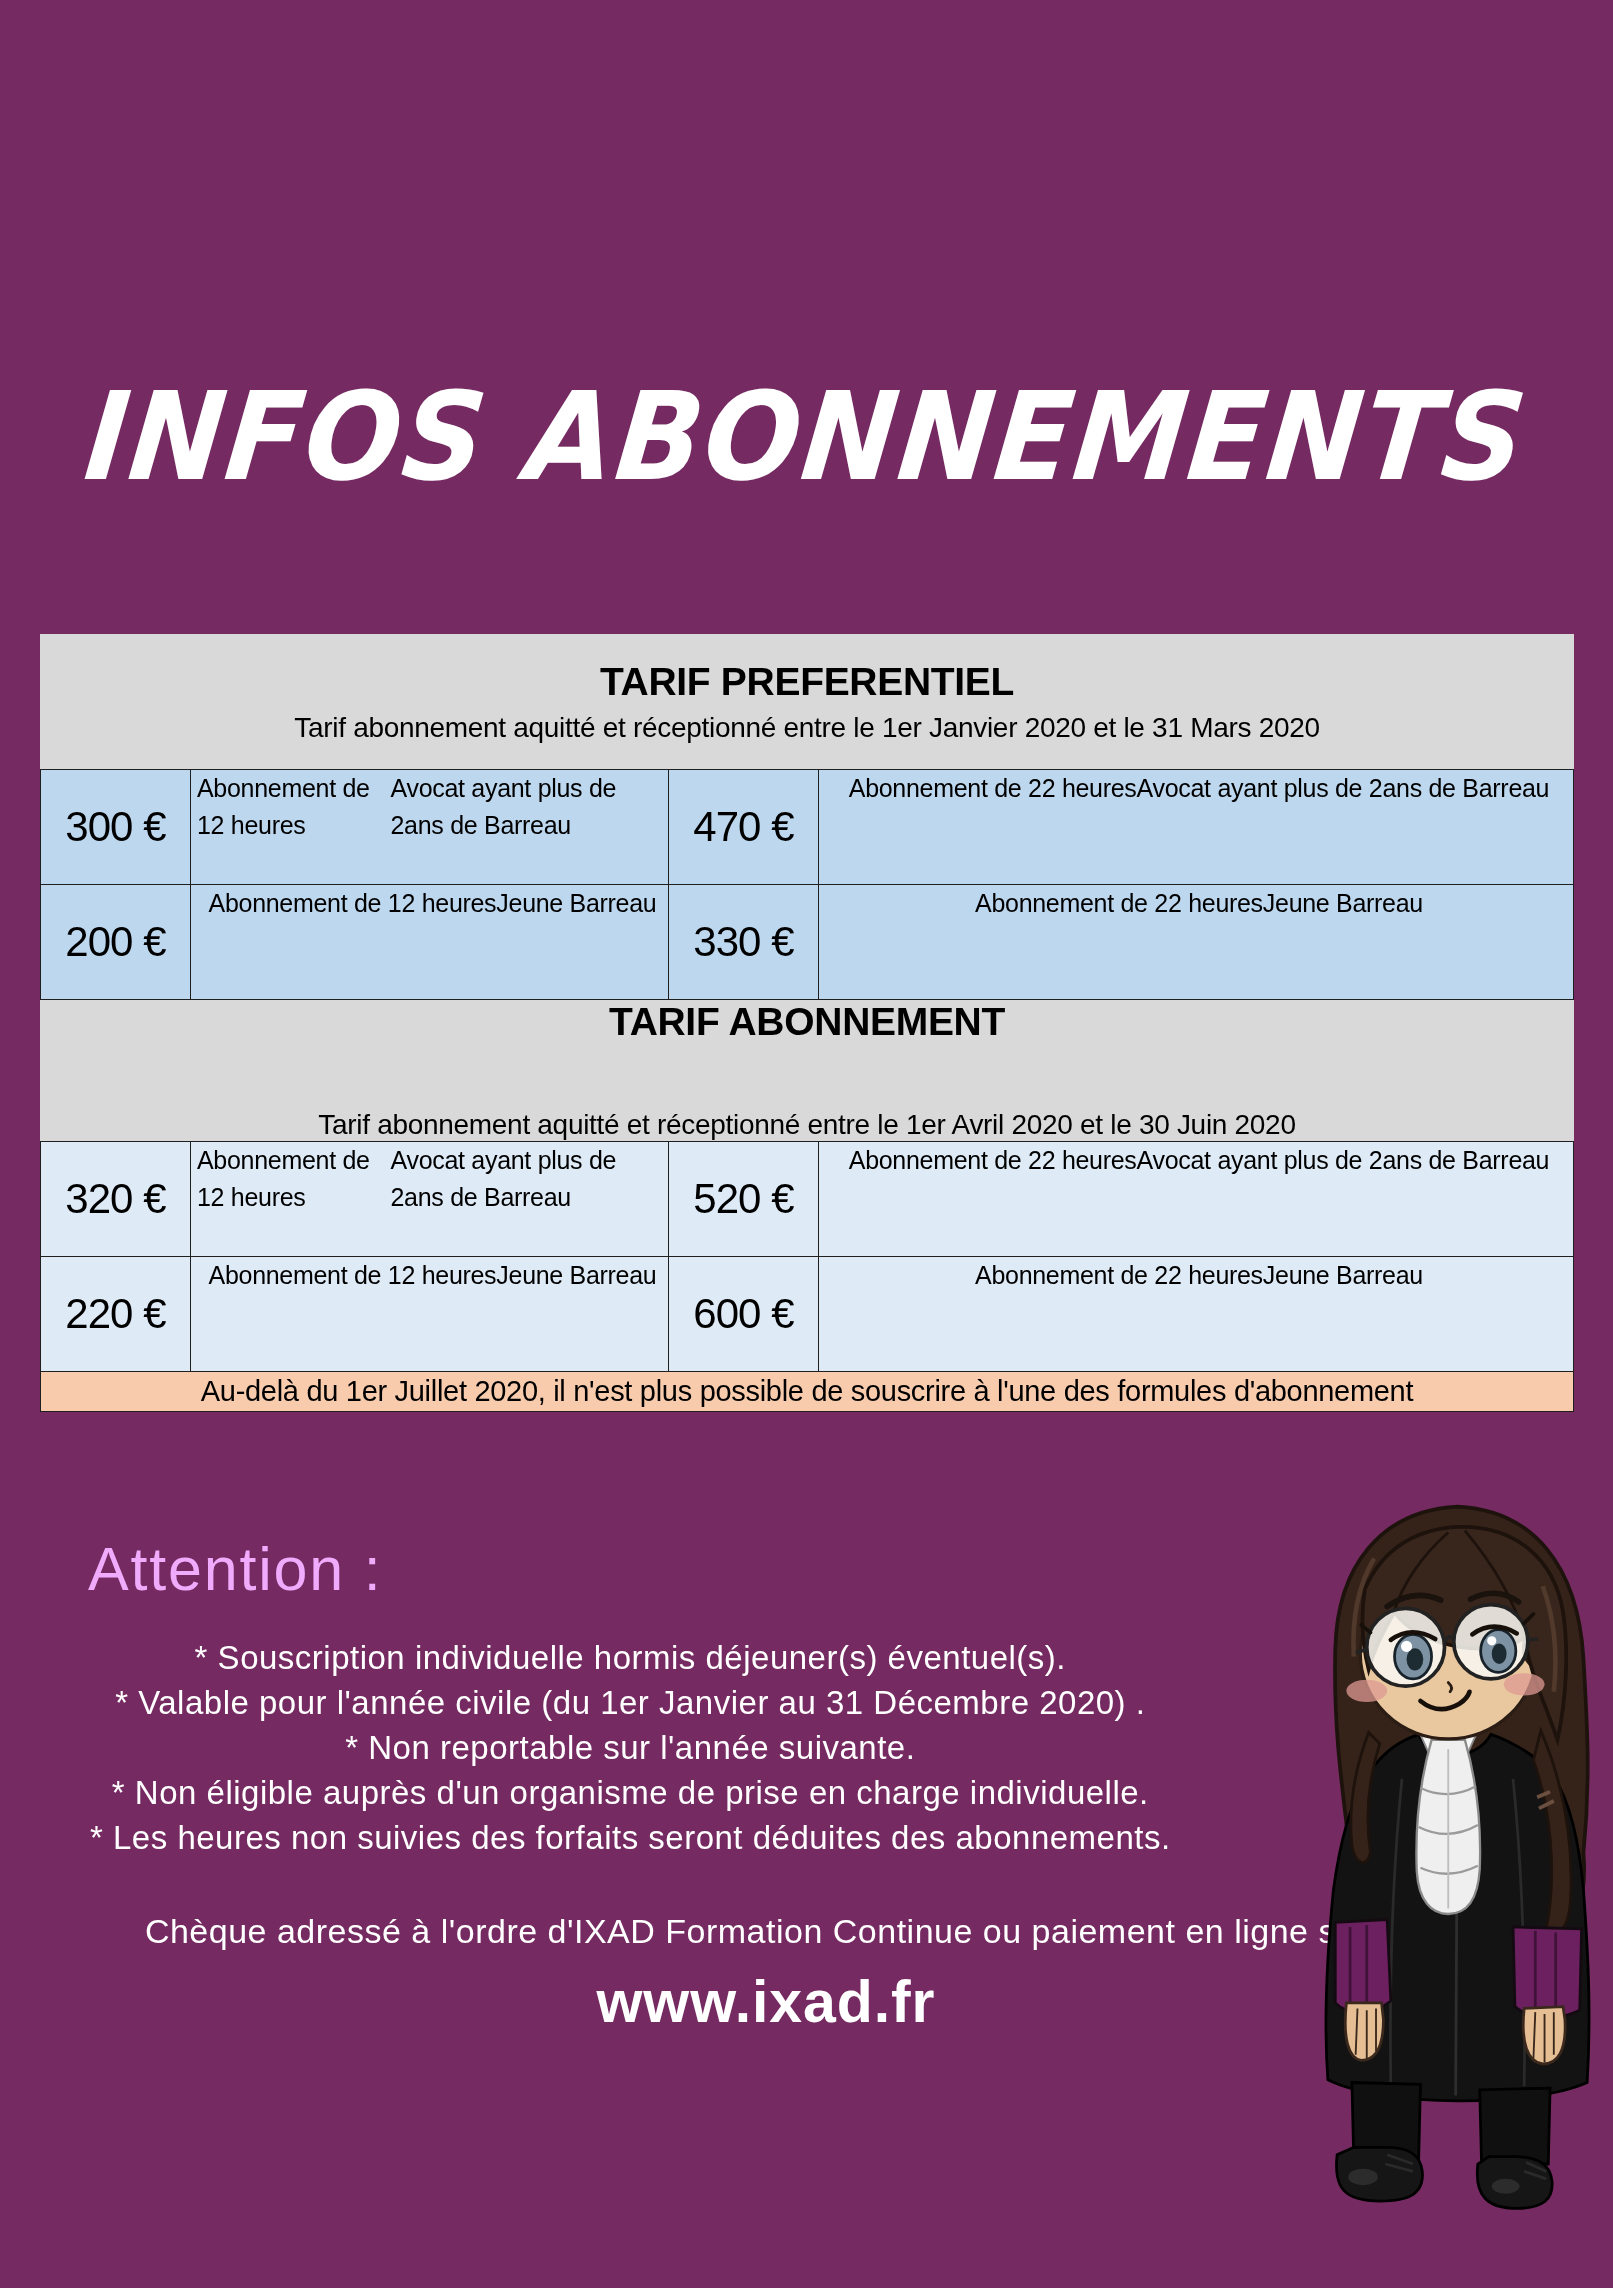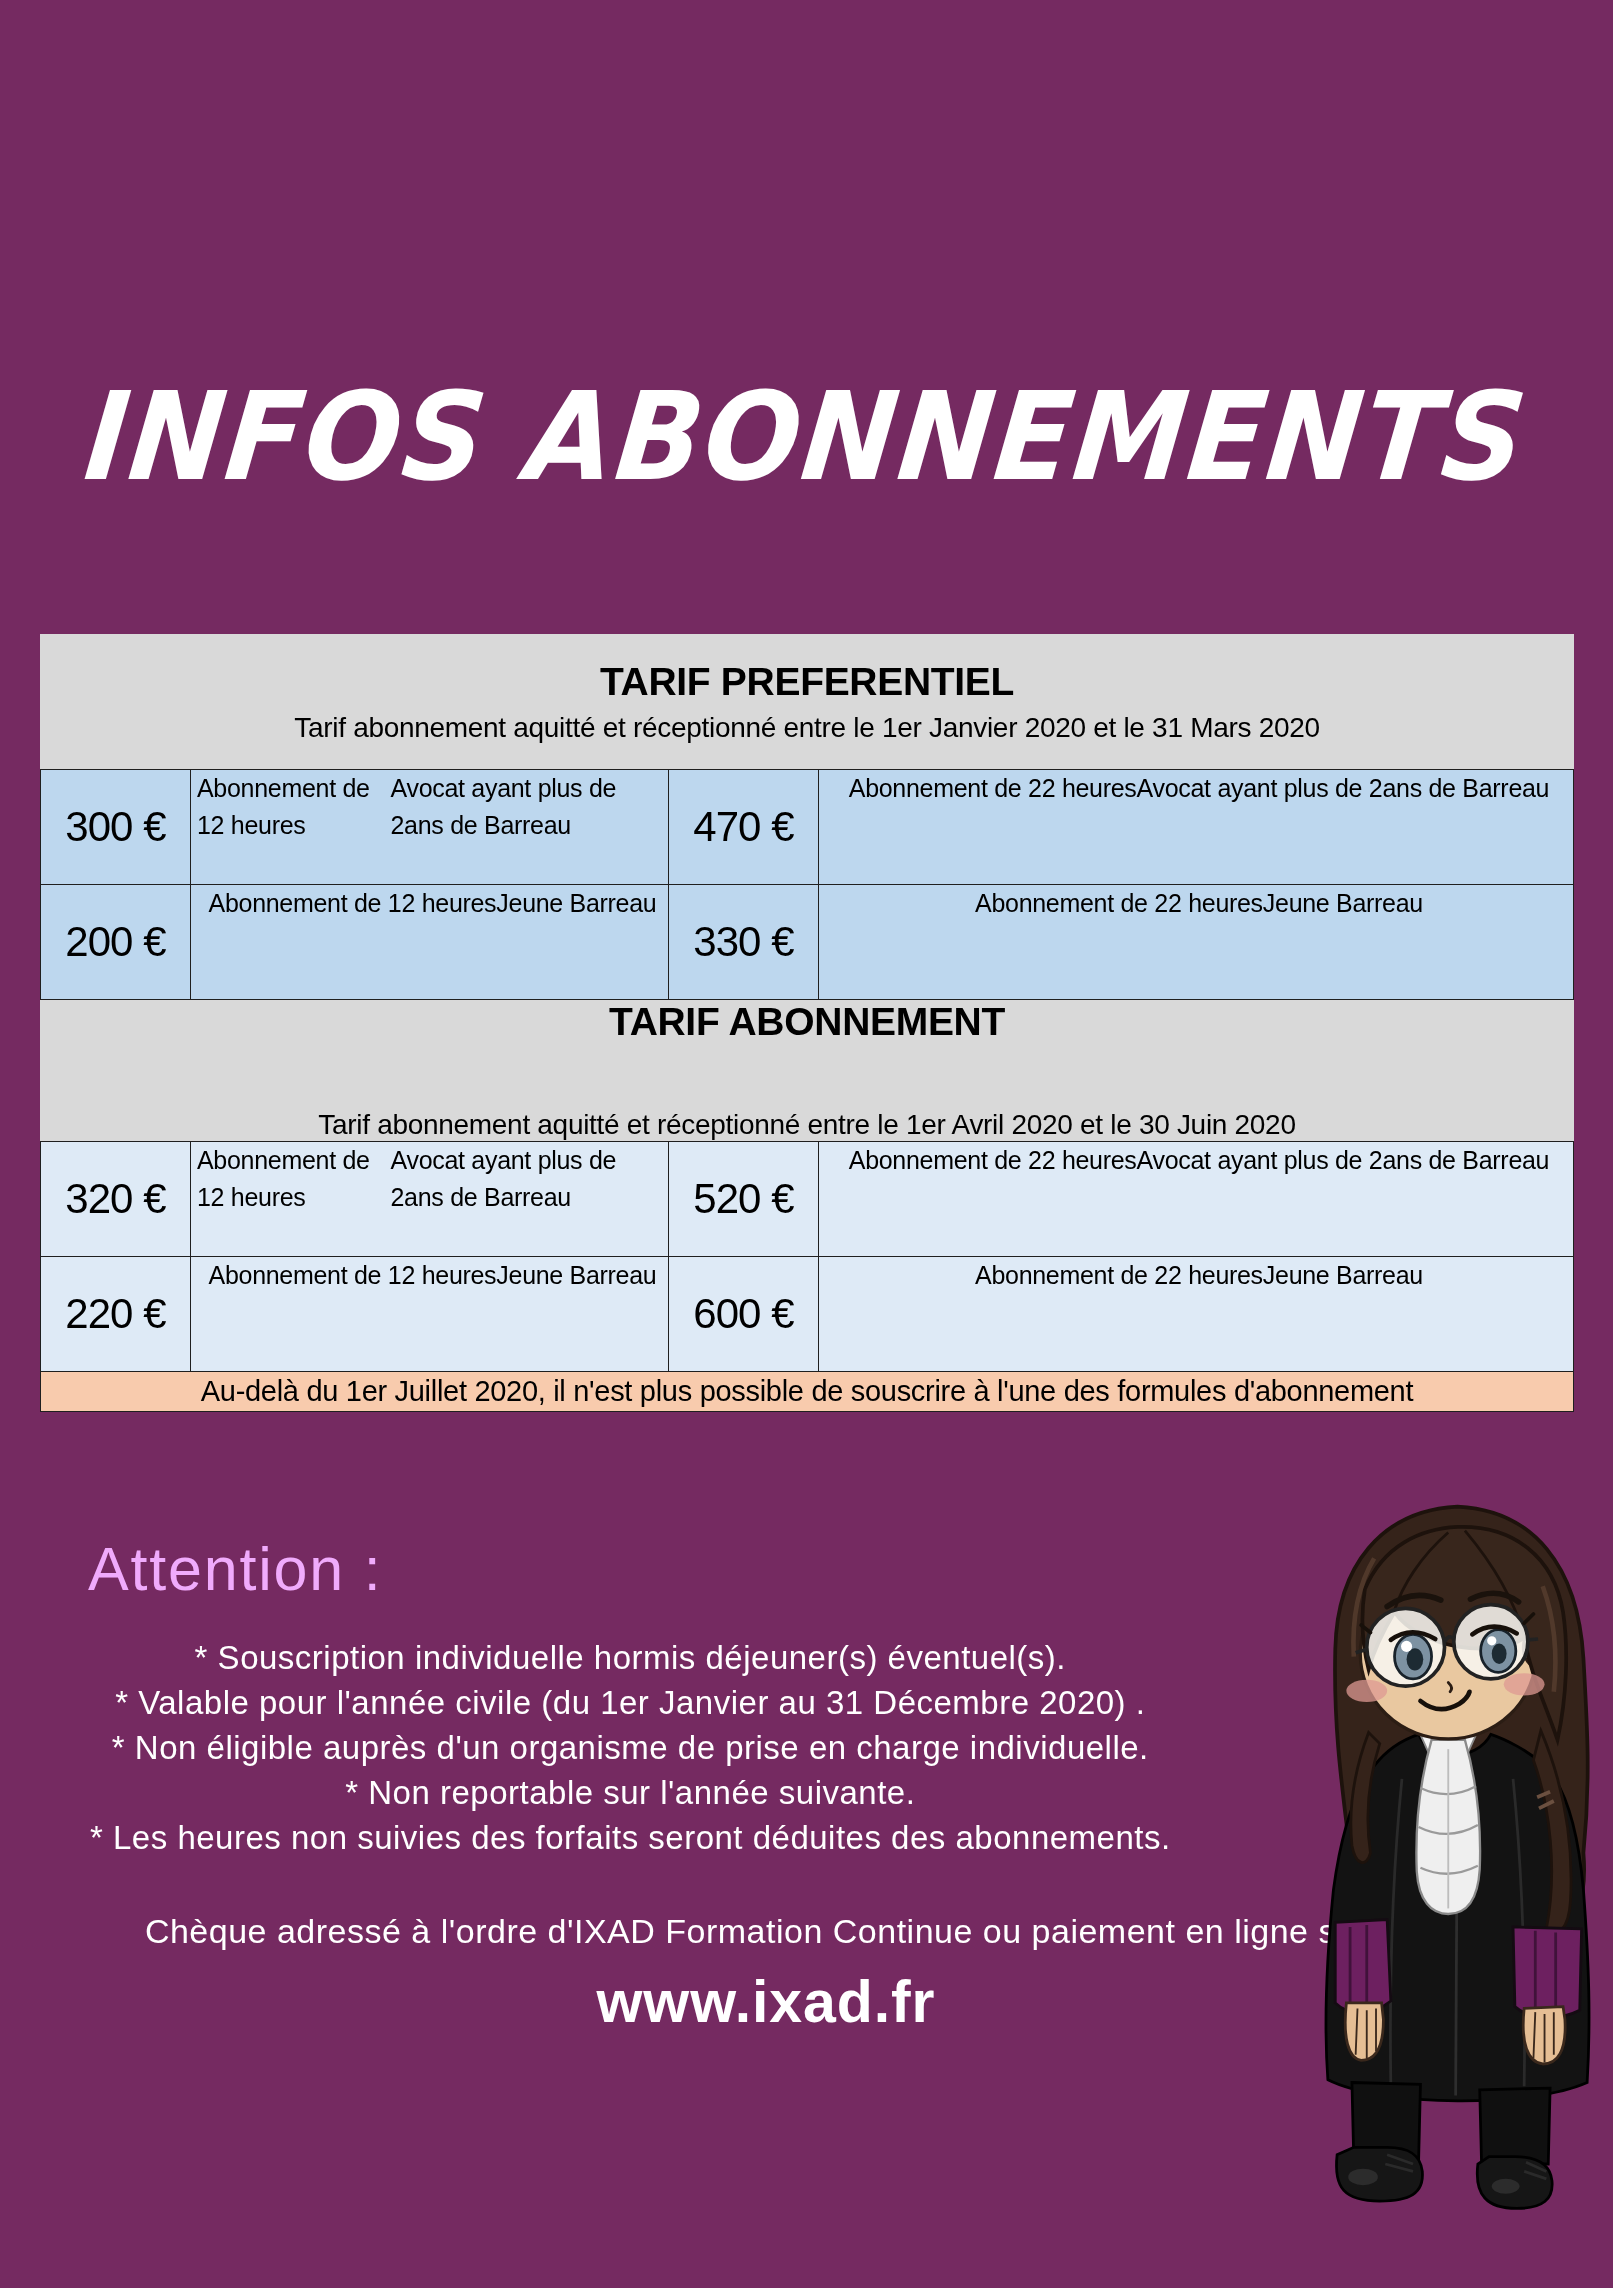--- a/index.html
+++ b/index.html
@@ -159,22 +159,22 @@
       </div>
     </div>
 
     <div class="table-footer">Au-delà du 1er Juillet 2020, il n'est plus possible de souscrire à l'une des formules d'abonnement</div>
   </div>
 
   <div class="attention-heading">Attention :</div>
   <div class="attention-list">
     <div>* Souscription individuelle hormis déjeuner(s) éventuel(s).</div>
     <div>* Valable pour l'année civile (du 1er Janvier au 31 Décembre 2020) .</div>
+    <div>* Non reportable sur l'année suivante.</div>
     <div>* Non éligible auprès d'un organisme de prise en charge individuelle.</div>
-    <div>* Non reportable sur l'année suivante.</div>
     <div>* Les heures non suivies des forfaits seront déduites des abonnements.</div>
   </div>
 
   <div class="payment-line">Chèque adressé à l'ordre d'IXAD Formation Continue ou paiement en ligne sur :</div>
   <div class="website">www.ixad.fr</div>
 
   <svg class="character" viewBox="0 0 320 770" xmlns="http://www.w3.org/2000/svg">
 
     <path d="M160,6 C78,10 30,70 28,160 C26,240 34,300 44,380 C50,420 58,445 76,440 C93,452 116,455 127,436 C139,448 156,450 163,432 L170,420 C198,450 238,468 262,466 C288,462 300,430 296,380 C304,300 300,240 296,170 C290,70 242,10 160,6 Z" fill="#35231A" stroke="#1d120c" stroke-width="4"></path>
 

